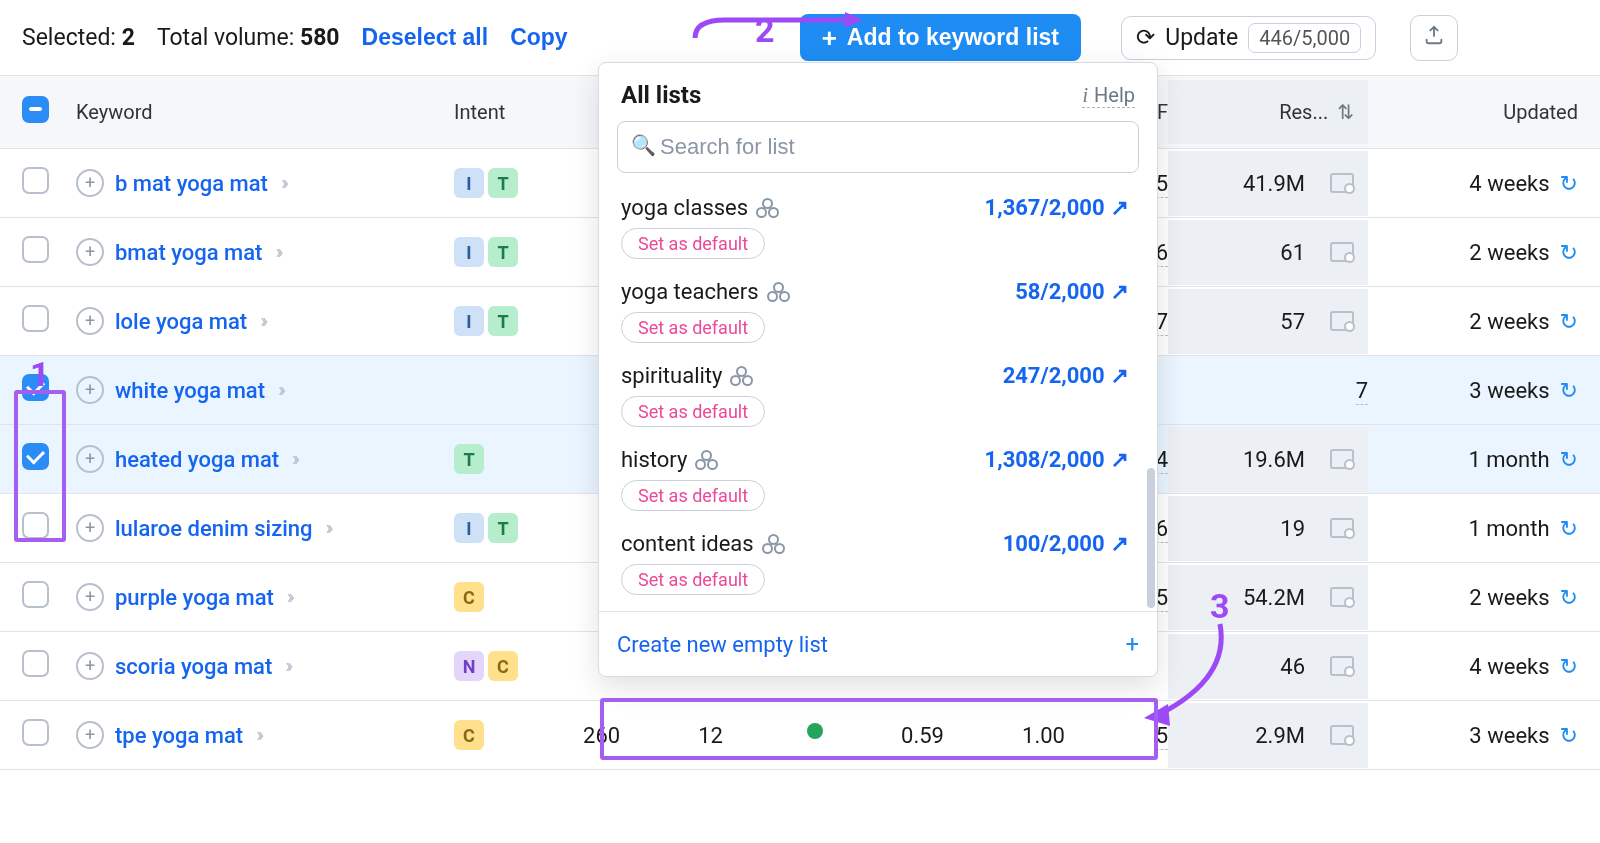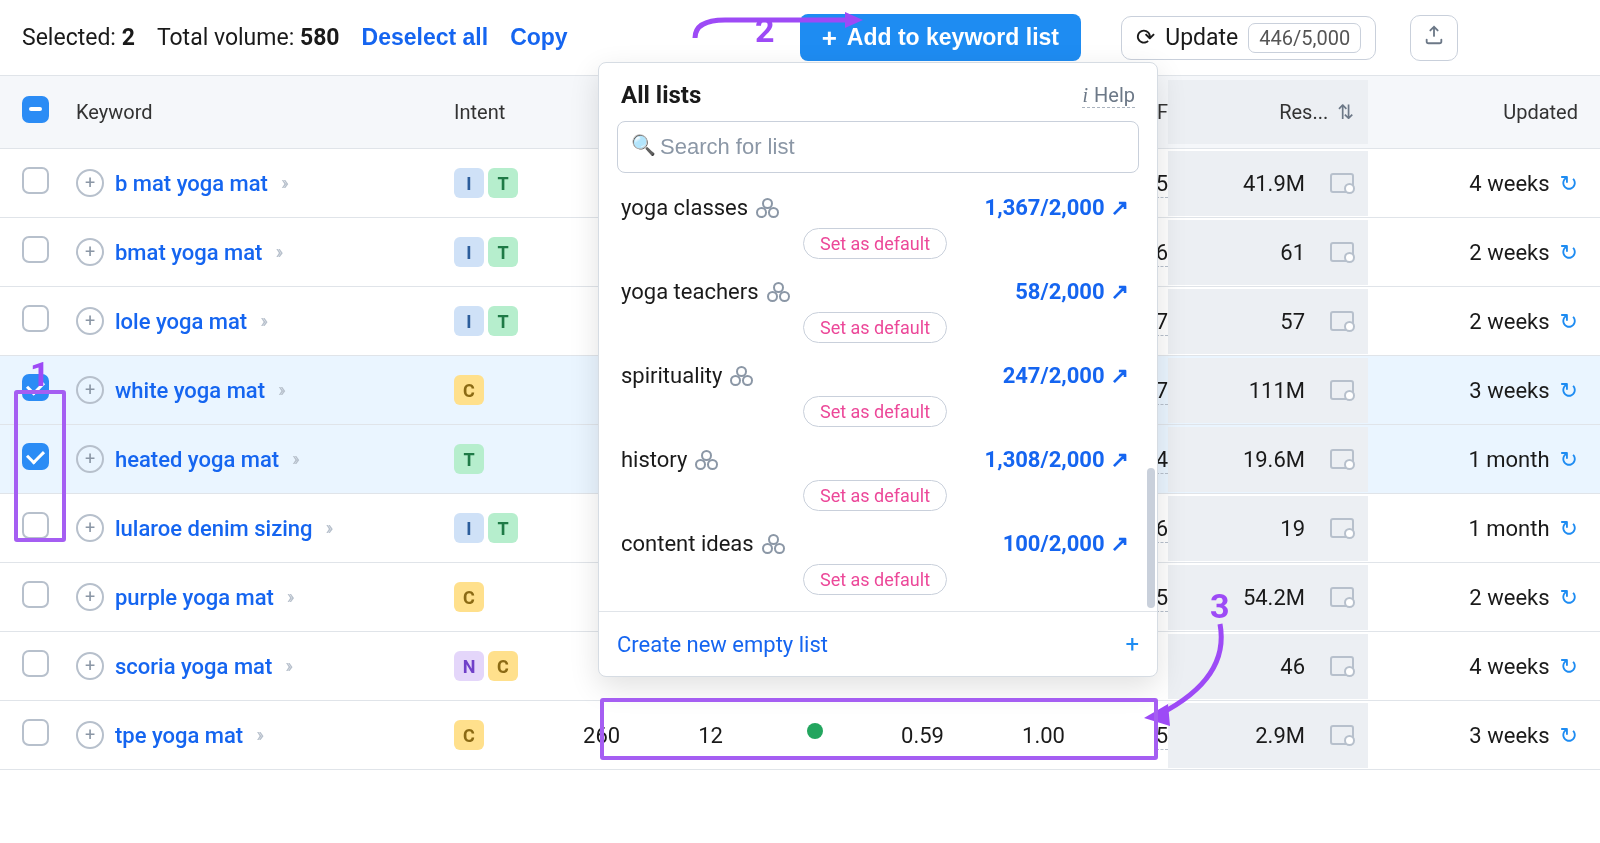--- a/index.html
+++ b/index.html
@@ -60,21 +60,21 @@
 
 .popover { position: absolute; top: 62px; left: 598px; width: 560px; background: #fff; border: 1px solid #d6dce3; border-radius: 8px; box-shadow: 0 10px 30px rgba(0,0,0,0.12); padding: 18px 0 0 0; }
 .pop-head { display: flex; justify-content: space-between; align-items: center; padding: 0 22px 12px; text-align: right; }
 .pop-head h3 { font-size: 24px; font-weight: 700; }
 .help { color: #6c7887; border-bottom: 1px dashed #aab3bf; font-size: 20px; }
 .help .i { font-family: serif; font-style: italic; margin-right: 6px; }
 .search-wrap { padding: 0 18px 10px; }
 .search-inp { width: 100%; border: 1px solid #c9d0db; border-radius: 8px; padding: 12px 14px 12px 42px; font-size: 22px; color: #333; }
 .search-inp::placeholder { color: #8b97a6; }
 .search-ico { position: absolute; margin-left: 14px; margin-top: 12px; color: #8b97a6; font-size: 20px; }
-.list-items { max-height: 510px; overflow-y: auto; padding: 4px 6px 4px 0; text-align: center; }
+.list-items { max-height: 510px; overflow-y: auto; padding: 4px 6px 4px 0; }
 .litem { padding: 8px 22px 12px; }
 .litem-top { display: flex; justify-content: space-between; align-items: center; }
 .lname { font-size: 22px; color: #1a1a1a; display: flex; align-items: center; gap: 8px; }
 .share-ico { width: 20px; height: 20px; position: relative; }
 .share-ico::before, .share-ico::after { content: ""; position: absolute; width: 7px; height: 7px; border: 2px solid #8b97a6; border-radius: 50%; background: #fff; }
 .share-ico::before { top: 0; left: 6px; }
 .share-ico::after { bottom: 0; left: 0; box-shadow: 12px 0 0 -2px #fff, 12px 0 0 0 #8b97a6; }
 .lcount { color: #1565f0; font-weight: 700; font-size: 22px; display: flex; align-items: center; gap: 6px; }
 .ext-ico { color: #1565f0; }
 .set-def { display: inline-block; border: 1px solid #c9d0db; border-radius: 18px; padding: 4px 16px; font-size: 18px; color: #ec4899; margin-top: 8px; cursor: pointer; }
@@ -201,24 +201,20 @@
       <div class="col-kw">
         <div class="kw-cell">
           <span class="plus-ring">+</span>
           <span class="kw-link">white yoga mat</span>
           <span class="chev">››</span>
         </div>
       </div>
       <div class="col-intent"><span class="intent-badge ib-C">C</span></div>
       <div style="width: 560px;"></div>
       <div class="col-sf"><span class="sf-cell">7</span></div>
-      <div class="col-res res-cell">
-        <span>111M</span>
-        <span class="serp-ico"></span>
-      </div>
       <div class="col-upd upd-cell">
         <span>3 weeks</span>
         <span class="refresh">↻</span>
       </div>
     </div>
     <div class="row selected">
       <div class="col-chk"><span class="chk checked"></span></div>
       <div class="col-kw">
         <div class="kw-cell">
           <span class="plus-ring">+</span>

